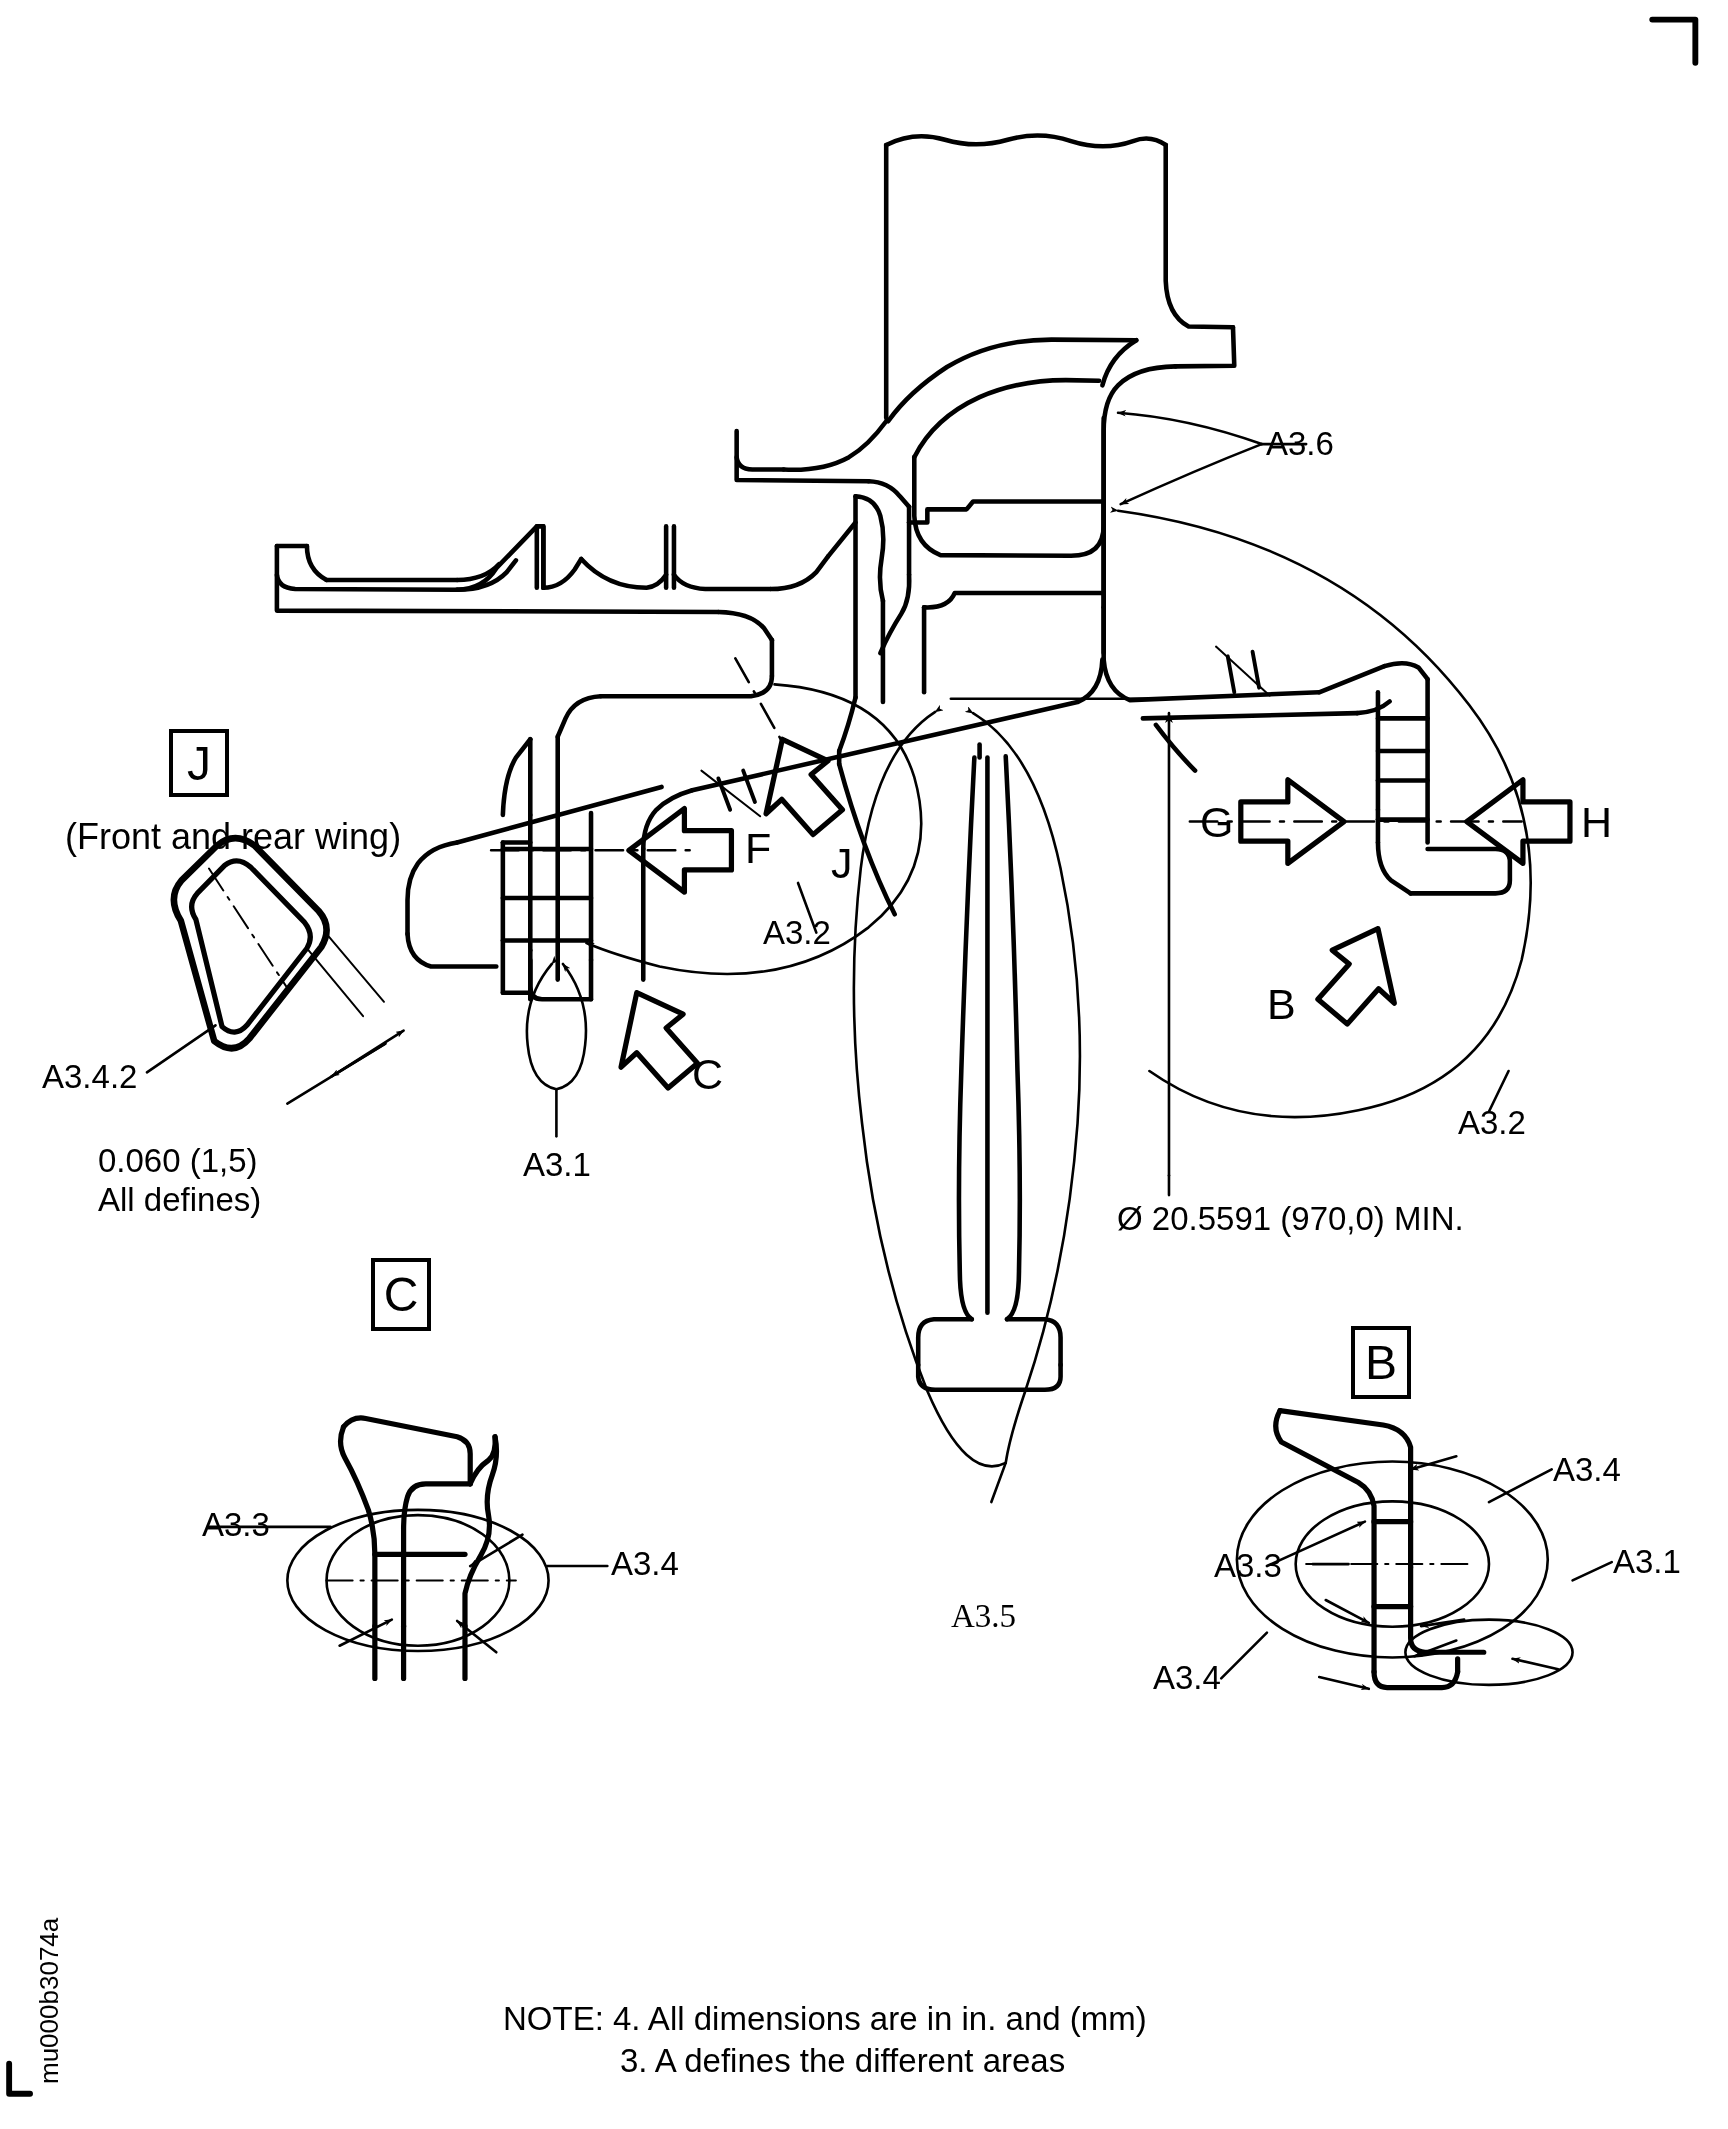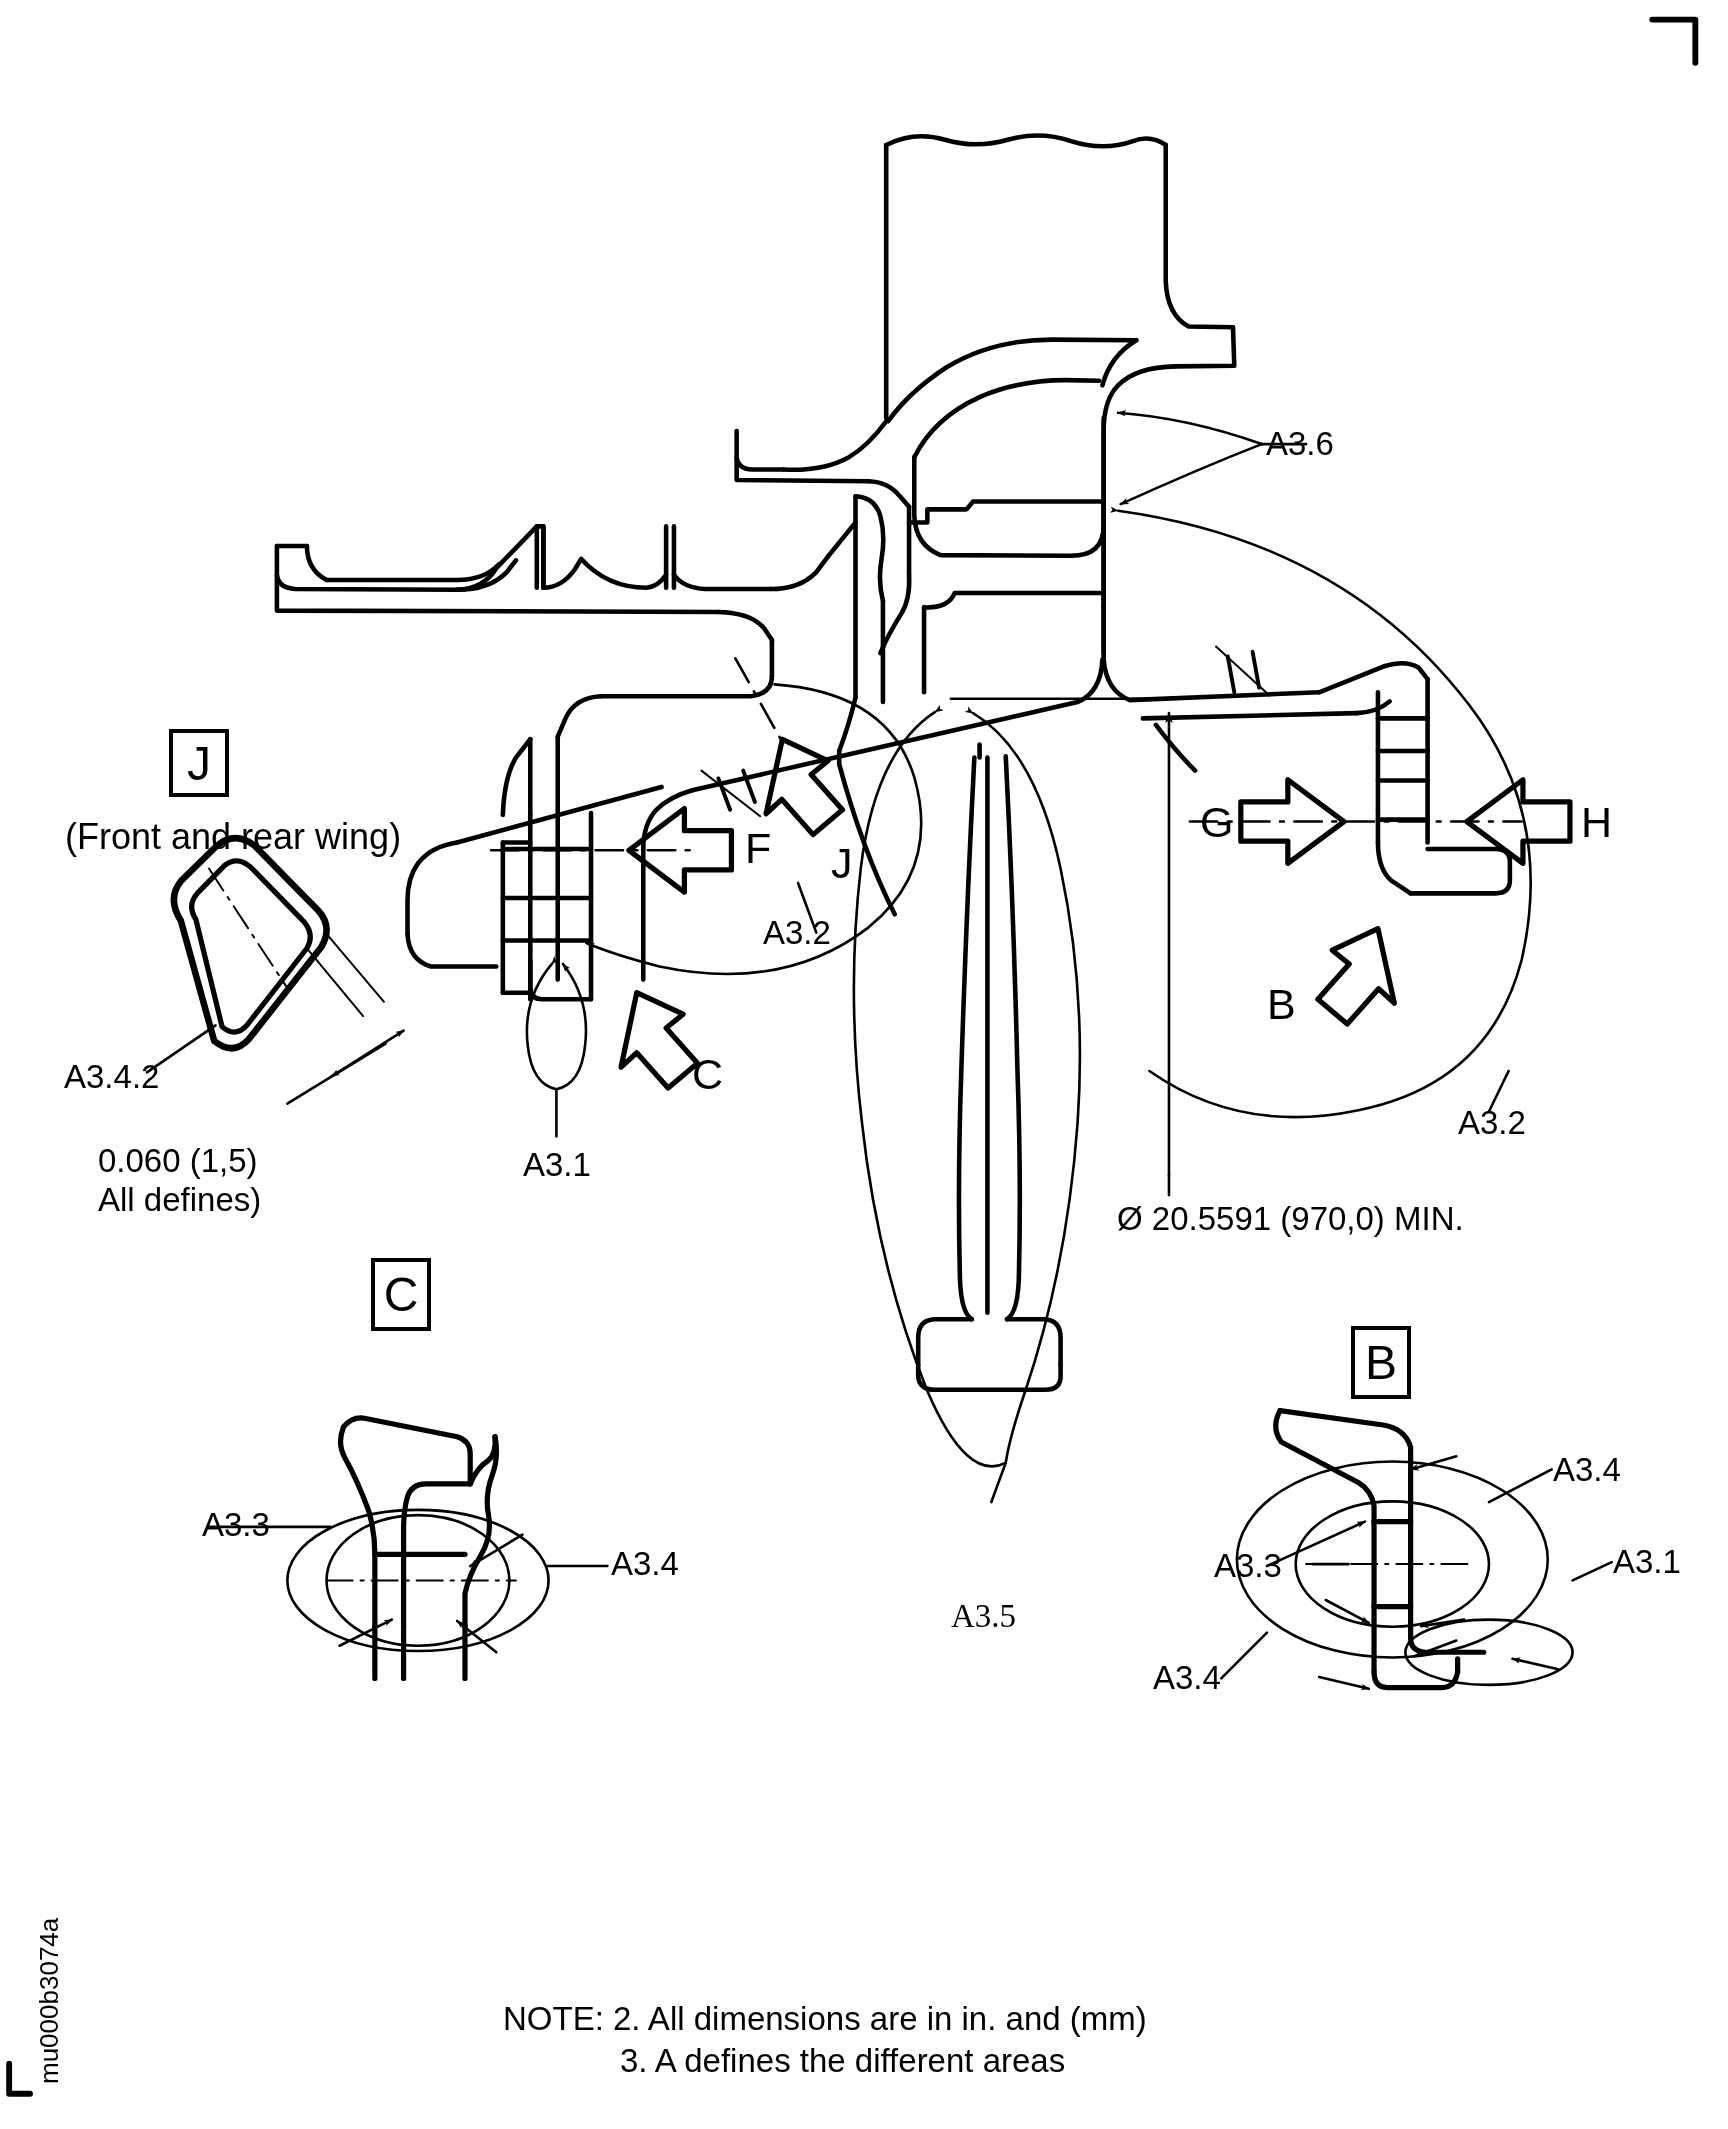--- a/index.html
+++ b/index.html
@@ -467,21 +467,21 @@
   <div class="flag-letter" style="left:831px; top:839px;">J</div>
   <div class="flag-letter" style="left:692px; top:1050px;">C</div>
   <div class="flag-letter" style="left:1200px; top:798px;">G</div>
   <div class="flag-letter" style="left:1581px; top:798px;">H</div>
   <div class="flag-letter" style="left:1267px; top:980px;">B</div>
 
   <div class="view-box" style="left:169px; top:729px; width:60px; height:68px;">J</div>
 
   <div class="lbl lbl-48" style="left:65px; top:816px;">(Front and rear wing)</div>
 
-  <div class="lbl lbl-50" style="left:64px; top:1058px;">A3.4.2</div>
+  <div class="lbl lbl-50" style="left:42px; top:1058px;">A3.4.2</div>
 
   <div class="lbl lbl-50" style="left:98px; top:1142px;">0.060 (1,5)</div>
 
   <div class="lbl lbl-50" style="left:98px; top:1181px;">All defines)</div>
 
   <div class="view-box" style="left:371px; top:1258px; width:60px; height:73px;">C</div>
 
   <div class="lbl lbl-50" style="left:202px; top:1506px;">A3.3</div>
 
   <div class="lbl lbl-50" style="left:611px; top:1545px;">A3.4</div>
@@ -489,19 +489,19 @@
   <div class="view-box" style="left:1351px; top:1326px; width:60px; height:73px;">B</div>
 
   <div class="lbl lbl-50" style="left:1553px; top:1451px;">A3.4</div>
 
   <div class="lbl lbl-50" style="left:1214px; top:1547px;">A3.3</div>
 
   <div class="lbl lbl-50" style="left:1613px; top:1543px;">A3.1</div>
 
   <div class="lbl lbl-50" style="left:1153px; top:1659px;">A3.4</div>
 
-  <div class="note-block" style="left:503px; top:1997px;">NOTE: 2. All dimensions are in in. and (mm)</div>
+  <div class="note-block" style="left:503px; top:1997px;">NOTE: 4. All dimensions are in in. and (mm)</div>
   <div class="note-block" style="left:620px; top:2039px;">3. A defines the different areas</div>
 
   <div class="sidecode" style="left:34px; top:2084px;">mu000b3074a</div>
 
 </div>
 
 
 </body></html>

